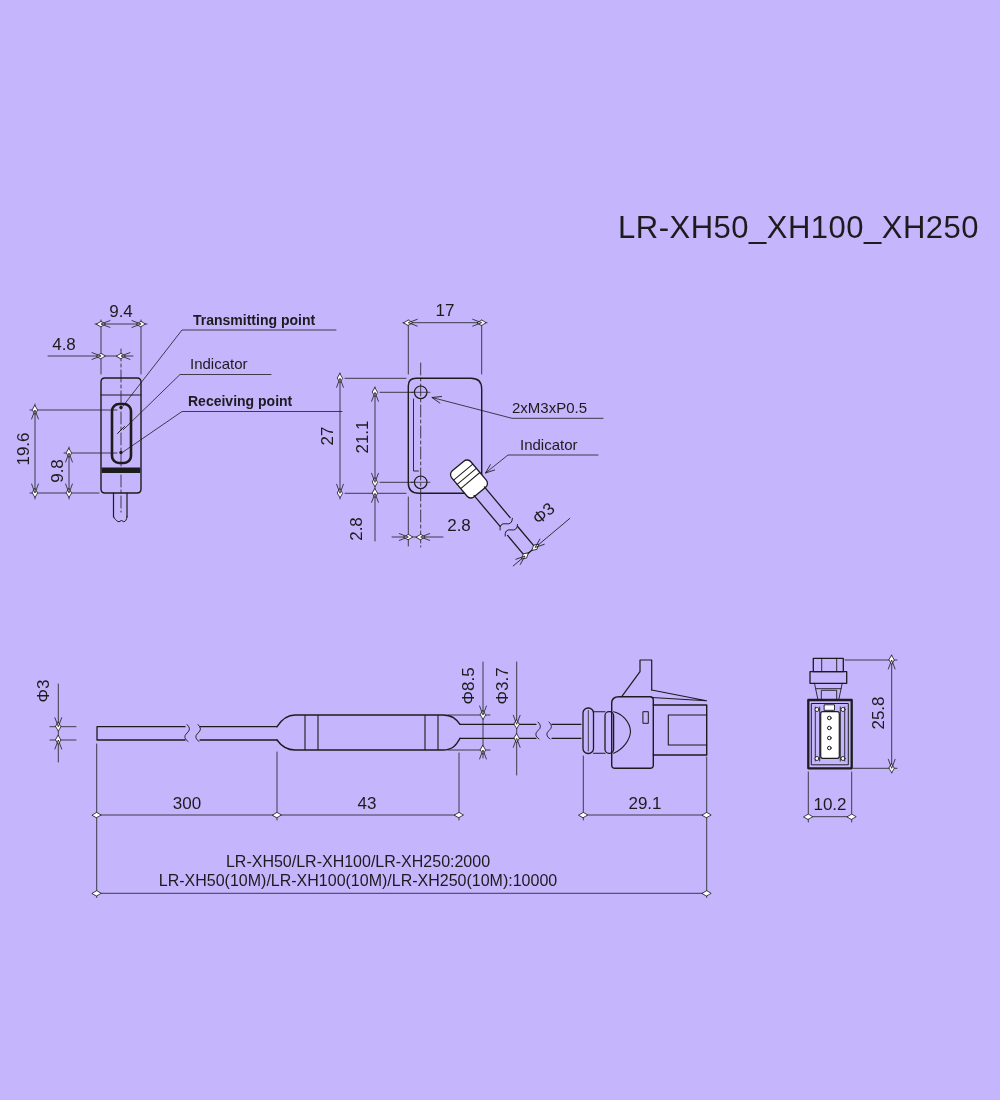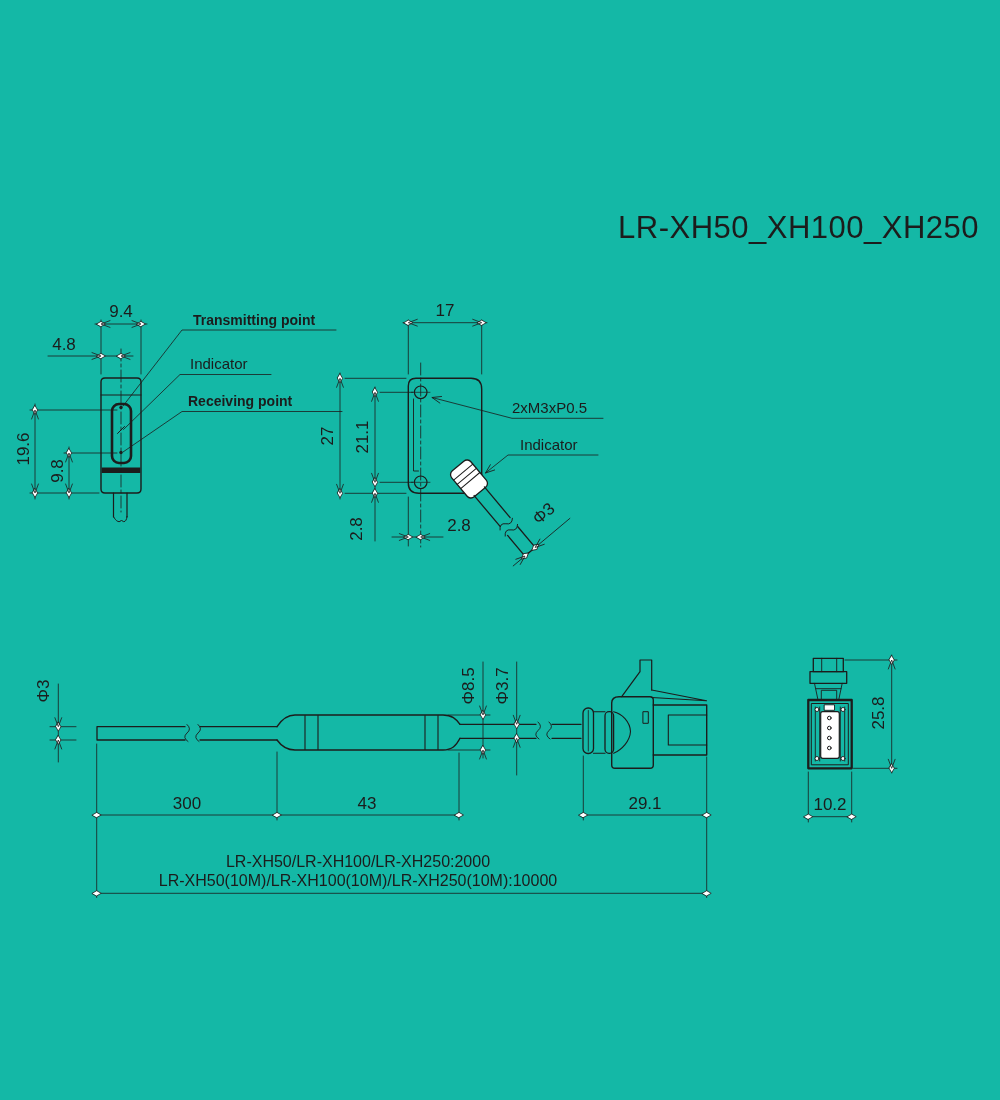--- a/index.html
+++ b/index.html
@@ -1,16 +1,16 @@
 <!DOCTYPE html>
 <html><head>
 <meta charset="utf-8">
 <style>
   html,body{margin:0;padding:0;background:#ffffff;}
-  .page{position:relative;width:1000px;height:1100px;background:#14b8a6;overflow:hidden;
+  .page{position:relative;width:1000px;height:1100px;background:#c4b5fd;overflow:hidden;
         font-family:"Liberation Sans","DejaVu Sans",sans-serif;}
   svg{display:block;}
   text{fill:#1c1c1c;font-family:"Liberation Sans","DejaVu Sans",sans-serif;}
   .dim{font-size:17px;}
   .lbl-b{font-size:14px;font-weight:bold;}
   .lbl{font-size:15px;}
   .ttl{font-size:31px;letter-spacing:0.5px;}
   .note{font-size:16px;}
 </style>
 </head>

